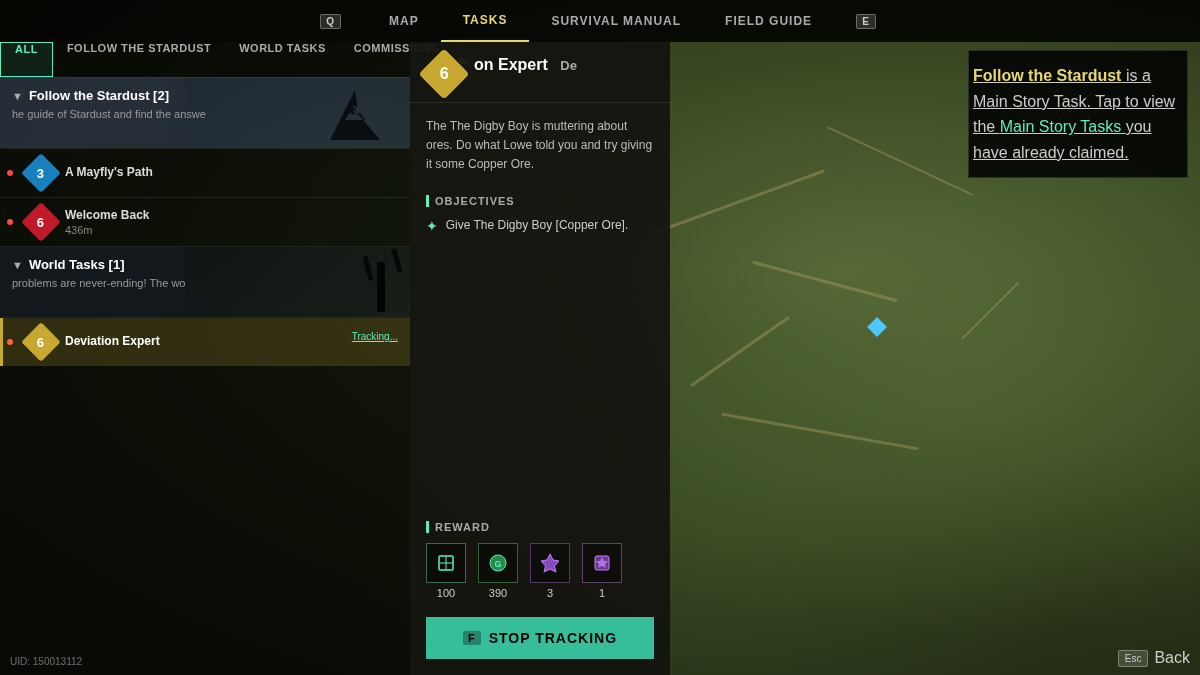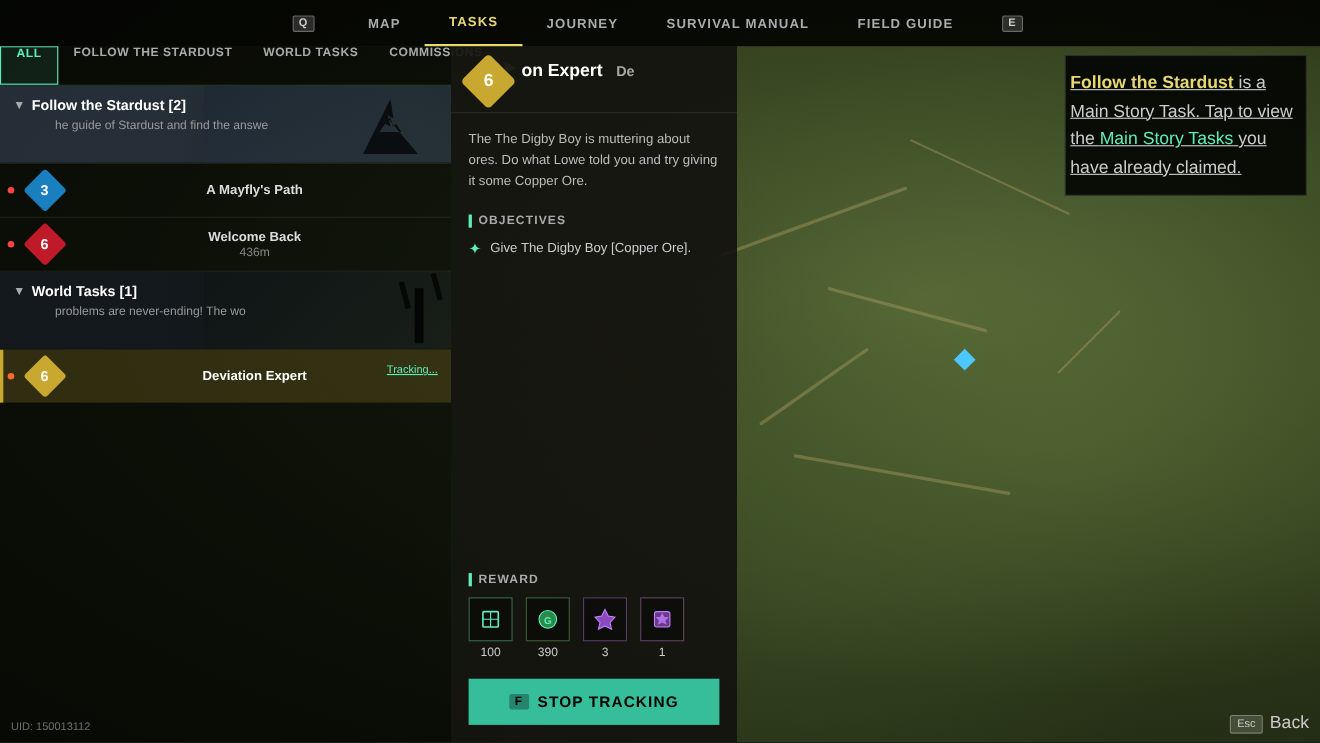--- a/index.html
+++ b/index.html
@@ -177,21 +177,20 @@
 
     .quest-group-title .arrow {
       color: #aaa;
       font-size: 11px;
     }
 
     .quest-group-desc {
       color: #999;
       font-size: 11px;
       line-height: 1.4;
-      margin-left: 38px;
     }
 
     
     .quest-item {
       display: flex;
       align-items: center;
       padding: 10px 12px;
       cursor: pointer;
       border-left: 3px solid transparent;
       position: relative;
@@ -230,21 +229,21 @@
       width: 6px;
       height: 6px;
       border-radius: 50%;
       background: #ff4444;
       position: absolute;
       left: 4px;
       top: 50%;
       transform: translateY(-50%);
     }
 
-    .quest-info { flex: 1; text-align: center; }
+    .quest-info { flex: 1; }
 
     .quest-name {
       color: #ddd;
       font-size: 12px;
       font-weight: bold;
       margin-bottom: 2px;
     }
 
     .quest-meta {
       color: #888;
@@ -530,23 +529,20 @@
   <div class="nav-item">
     <span class="nav-key">Q</span>
   </div>
   <div class="nav-item">
     <span>MAP</span>
   </div>
   <div class="nav-item active">
     <span>TASKS</span>
   </div>
   <div class="nav-item">
-    <span>JOURNEY</span>
-  </div>
-  <div class="nav-item">
     <span>SURVIVAL MANUAL</span>
   </div>
   <div class="nav-item">
     <span>FIELD GUIDE</span>
   </div>
   <div class="nav-item">
     <span class="nav-key">E</span>
   </div>
 </div>
 

